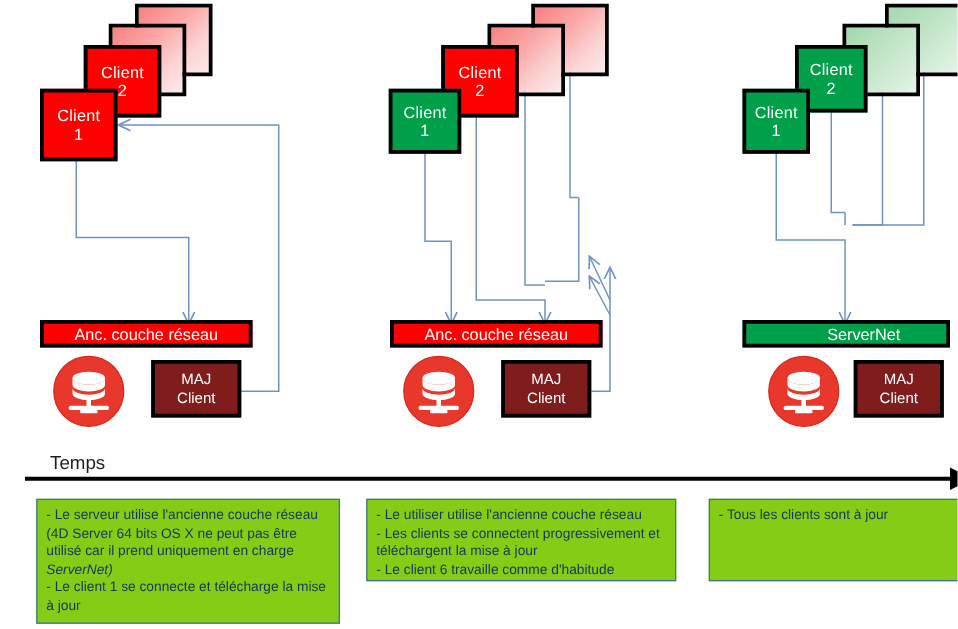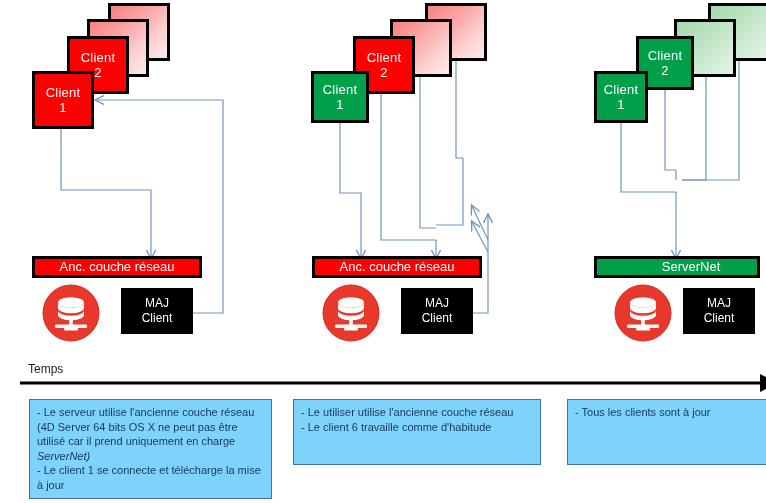--- a/index.html
+++ b/index.html
@@ -20,45 +20,45 @@
   }
   .card.red{background:#FF0000;}
   .card.green{background:#00A04B;}
   .card.ghost-red{background:linear-gradient(135deg,#F98080 0%,#FBA8A8 40%,#FCD3D3 72%,#FDEAEA 100%);}
   .card.ghost-green{background:linear-gradient(135deg,#A4D9AE 0%,#BCE3C3 40%,#D4EDD8 75%,#E5F4E8 100%);}
   .card span{display:block;}
 
   
   .bar{
     position:absolute;border:3px solid #000;box-sizing:border-box;
-    display:flex;justify-content:center;
+    display:flex;align-items:center;justify-content:center;
     color:#ffffff;font-size:13px;height:22px;white-space:nowrap;
   }
   .bar.red{background:#FF0000;}
   .bar.green{background:#00A04B;}
 
   
   .maj{
-    position:absolute;border:3px solid #000;box-sizing:border-box;background:#000000;
+    position:absolute;border:3px solid #000;box-sizing:border-box;background:#7f1d1d;
     display:flex;flex-direction:column;align-items:center;justify-content:center;
     color:#ffffff;font-size:12px;line-height:15px;text-align:center;
   }
 
   
   .db{position:absolute;}
 
   
   .temps-label{
-    position:absolute;font-size:12px;color:#1f1f1f;
+    position:absolute;font-size:15px;color:#1f1f1f;margin-left:12px;
   }
 
   
   .note{
     position:absolute;border:1px solid #41719C;box-sizing:border-box;
-    background:#7dd3fc;color:#17365D;
+    background:#84cc16;color:#17365D;
     font-size:11px;line-height:14.5px;padding:5px 6px 4px 7px;
   }
   .note div{white-space:normal;}
   .note i{font-style:italic;}
 </style>
 </head>
 <body>
 
 <div id="stage">
 
@@ -196,20 +196,21 @@
 
   <div class="temps-label" style="left:12px;top:362px;">Temps</div>
 
   <div class="note" style="left:13px;top:399px;width:243px;height:100px;">
     <div>- Le serveur utilise l'ancienne couche réseau (4D&nbsp;Server 64 bits OS X ne peut pas être utilisé car il prend uniquement en charge <i>ServerNet)</i></div>
     <div>- Le client 1 se connecte et télécharge la mise à jour</div>
   </div>
 
   <div class="note" style="left:277px;top:399px;width:248px;height:66px;">
     <div>- Le utiliser utilise l'ancienne couche réseau</div>
+    <div>- Les clients se connectent progressivement et téléchargent la mise à jour</div>
     <div>- Le client 6 travaille comme d'habitude</div>
   </div>
 
   <div class="note" style="left:551px;top:399px;width:203px;height:66px;">
     <div>- Tous les clients sont à jour</div>
   </div>
 
 </div>
 
 </body></html>

